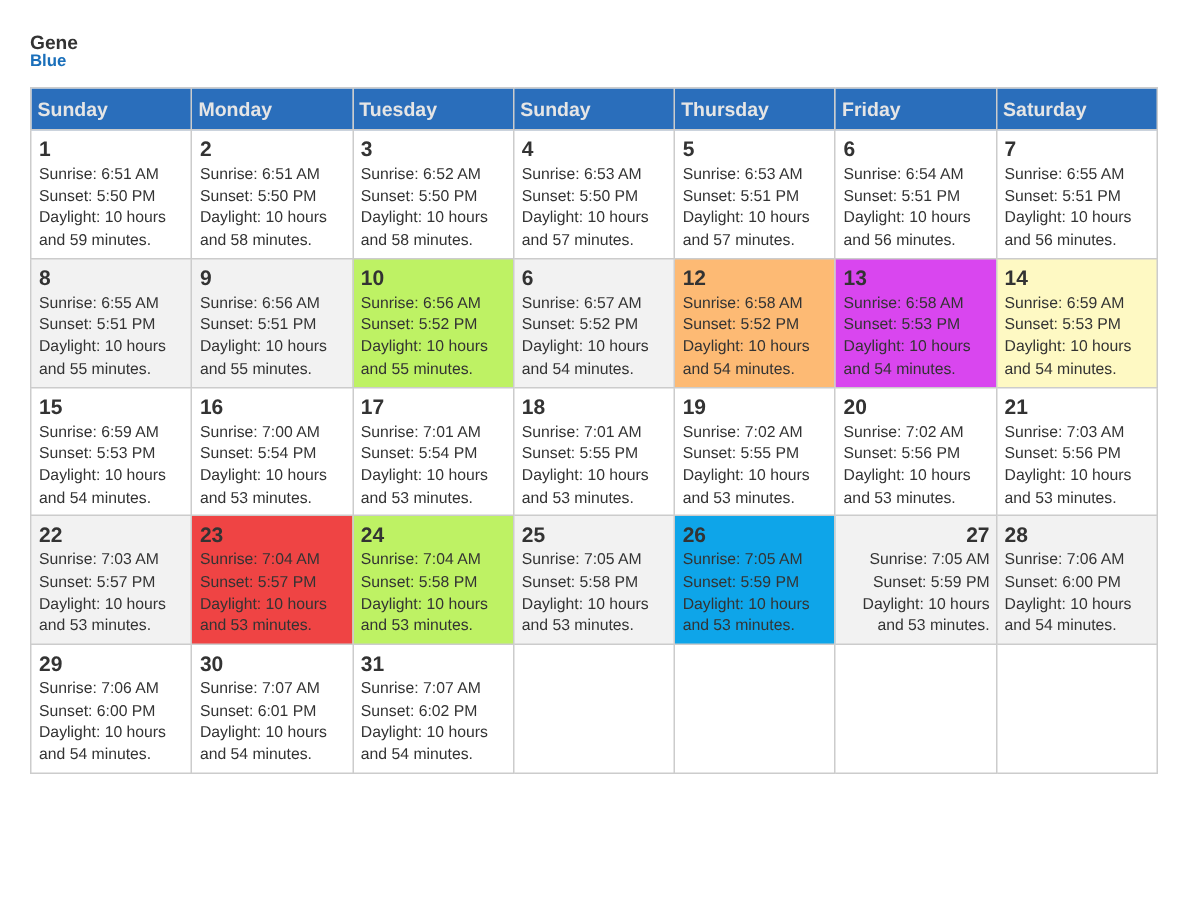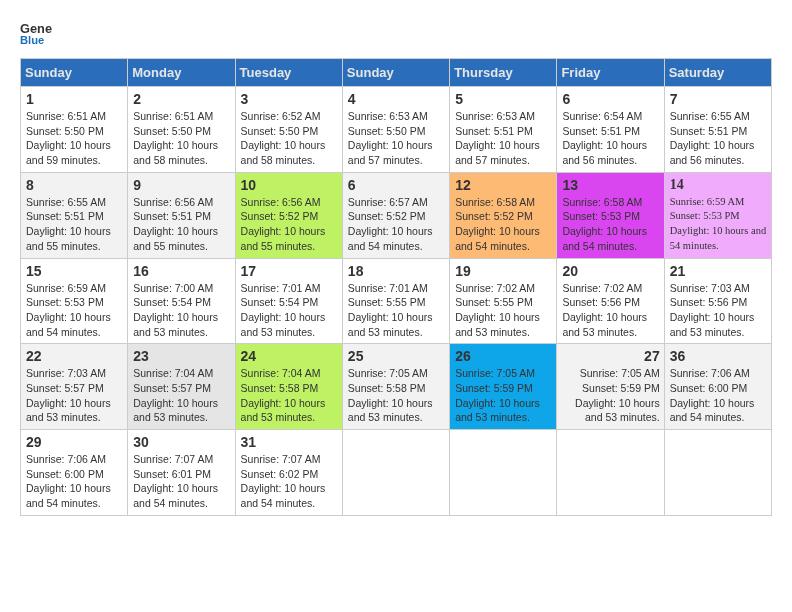--- a/index.html
+++ b/index.html
@@ -208,21 +208,21 @@
         </div>
       </td>
         <td style="background: #d946ef;">
         <span class="day-number">13</span>
         <div class="day-info">
           Sunrise: 6:58 AM<br>
           Sunset: 5:53 PM<br>
           Daylight: 10 hours and 54 minutes.
         </div>
       </td>
-        <td style="background: #f0abfc; font-family: Liberation Serif, serif;">
+        <td style="background: #fef9c3;">
         <span class="day-number">14</span>
         <div class="day-info">
           Sunrise: 6:59 AM<br>
           Sunset: 5:53 PM<br>
           Daylight: 10 hours and 54 minutes.
         </div>
       </td>
       </tr>
       <tr>
         <td>
@@ -284,21 +284,21 @@
       </tr>
       <tr>
         <td style="background: rgb(242, 242, 242);">
         <span class="day-number">22</span>
         <div class="day-info">
           Sunrise: 7:03 AM<br>
           Sunset: 5:57 PM<br>
           Daylight: 10 hours and 53 minutes.
         </div>
       </td>
-        <td style="background: #e5e5e5;">
+        <td style="background: #ef4444;">
         <span class="day-number">23</span>
         <div class="day-info">
           Sunrise: 7:04 AM<br>
           Sunset: 5:57 PM<br>
           Daylight: 10 hours and 53 minutes.
         </div>
       </td>
         <td style="background: #bef264;">
         <span class="day-number">24</span>
         <div class="day-info">
@@ -325,21 +325,21 @@
       </td>
         <td style="background: rgb(242, 242, 242); text-align: right;">
         <span class="day-number">27</span>
         <div class="day-info">
           Sunrise: 7:05 AM<br>
           Sunset: 5:59 PM<br>
           Daylight: 10 hours and 53 minutes.
         </div>
       </td>
         <td style="background: rgb(242, 242, 242);">
-        <span class="day-number">36</span>
+        <span class="day-number">28</span>
         <div class="day-info">
           Sunrise: 7:06 AM<br>
           Sunset: 6:00 PM<br>
           Daylight: 10 hours and 54 minutes.
         </div>
       </td>
       </tr>
       <tr>
         <td>
         <span class="day-number">29</span>

